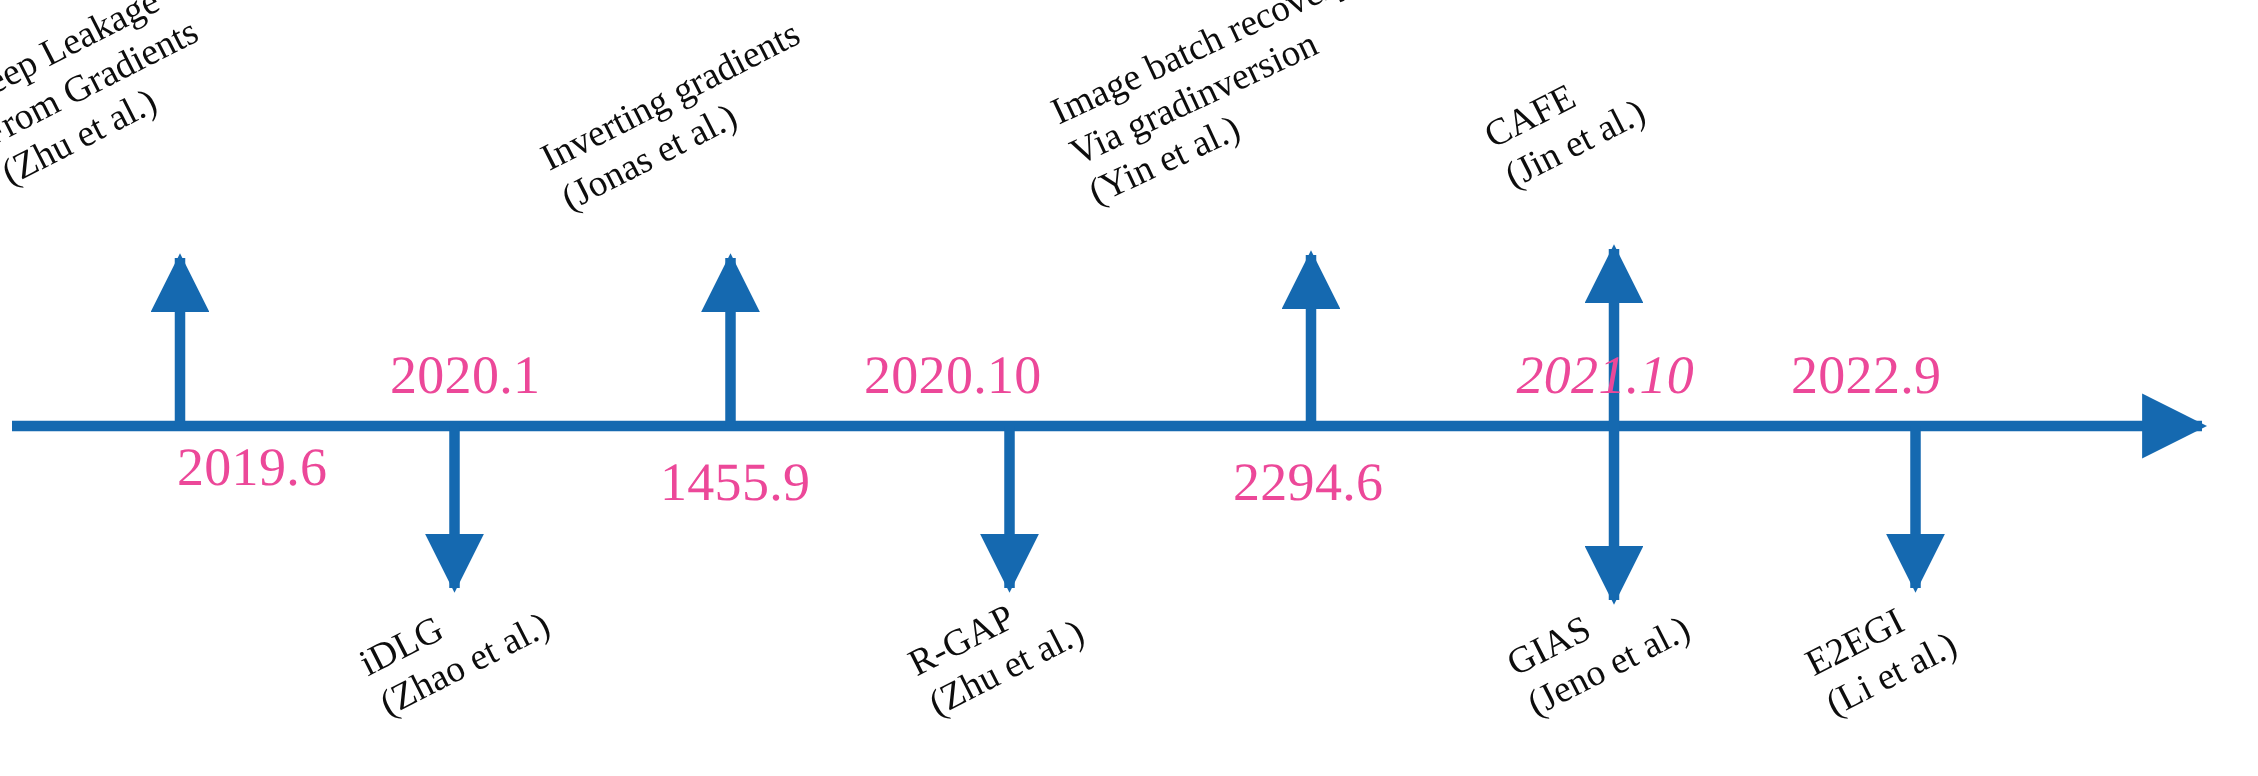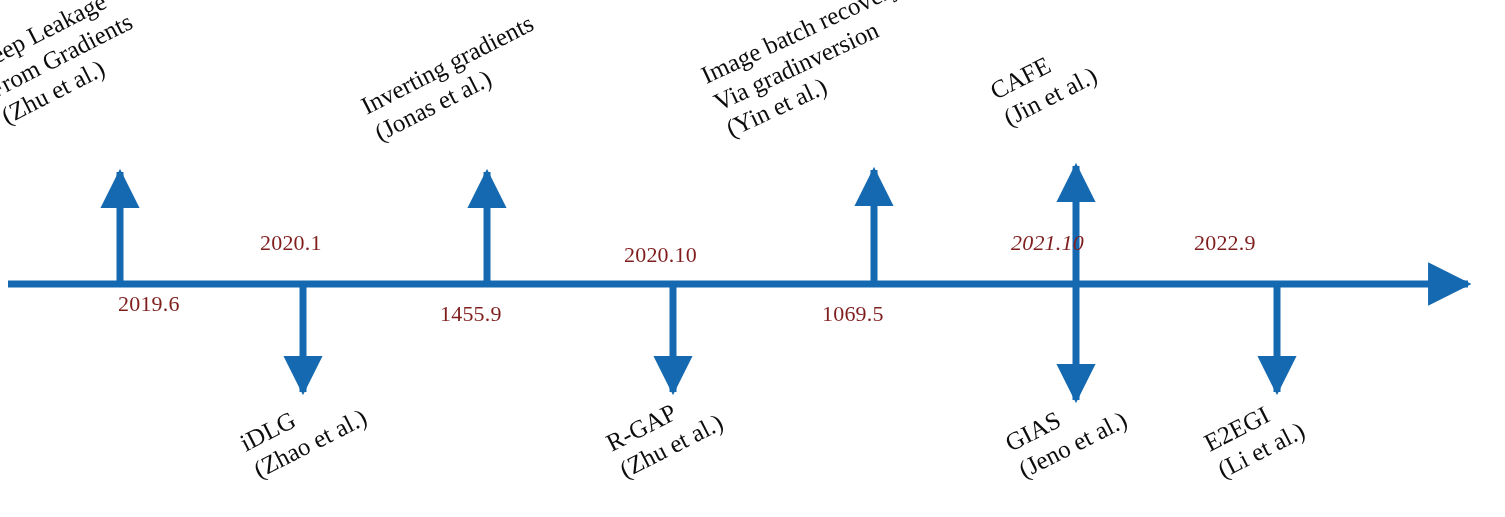--- a/index.html
+++ b/index.html
@@ -23,22 +23,22 @@
     position: absolute;
     left: 0;
     top: 0;
     width: 1505px;
     height: 517px;
     display: block;
   }
   .date-label {
     position: absolute;
     font-family: "Liberation Serif", "DejaVu Serif", serif;
-    font-size: 22px;
-    color: #7f1d1d;
+    font-size: 36px;
+    color: #ec4899;
     white-space: nowrap;
     line-height: 1;
     letter-spacing: 0.2px;
   }
   .event-label {
     position: absolute;
     font-family: "Liberation Serif", "DejaVu Serif", serif;
     font-size: 25px;
     color: #0d0d0d;
     white-space: nowrap;
@@ -84,23 +84,23 @@
 
     <line x1="1277" y1="284" x2="1277" y2="392" stroke="#1569b0" stroke-width="7" marker-end="url(#arrow-down)"></line>
   </svg>
 
   <div class="date-label" style="left:70px; top:293px;margin-left:48px;">2019.6</div>
 
   <div class="date-label" style="left:260px; top:232px;">2020.1</div>
 
   <div class="date-label" style="left:440px; top:303px;">1455.9</div>
 
-  <div class="date-label" style="left:624px; top:232px;margin-top:12px;">2020.10</div>
+  <div class="date-label" style="left:576px; top:232px;">2020.10</div>
 
-  <div class="date-label" style="left:822px; top:303px;">1069.5</div>
+  <div class="date-label" style="left:822px; top:303px;">2294.6</div>
 
   <div class="date-label" style="left:1011px; top:232px;font-style:italic;">2021.10</div>
 
   <div class="date-label" style="left:1194px; top:232px;">2022.9</div>
 
   <div class="event-label" style="left:10px; top:42px; transform: rotate(-27deg);">
     <span class="ln">Deep Leakage</span>
     <span class="ln">From Gradients</span>
     <span class="ln">(Zhu et al.)</span>
   </div>

